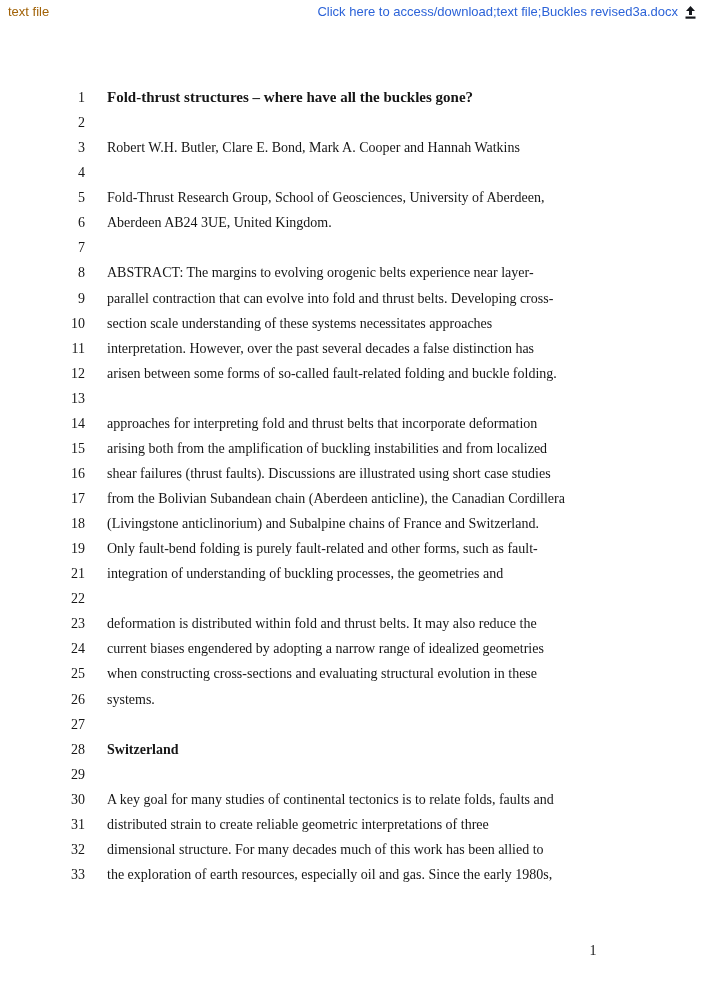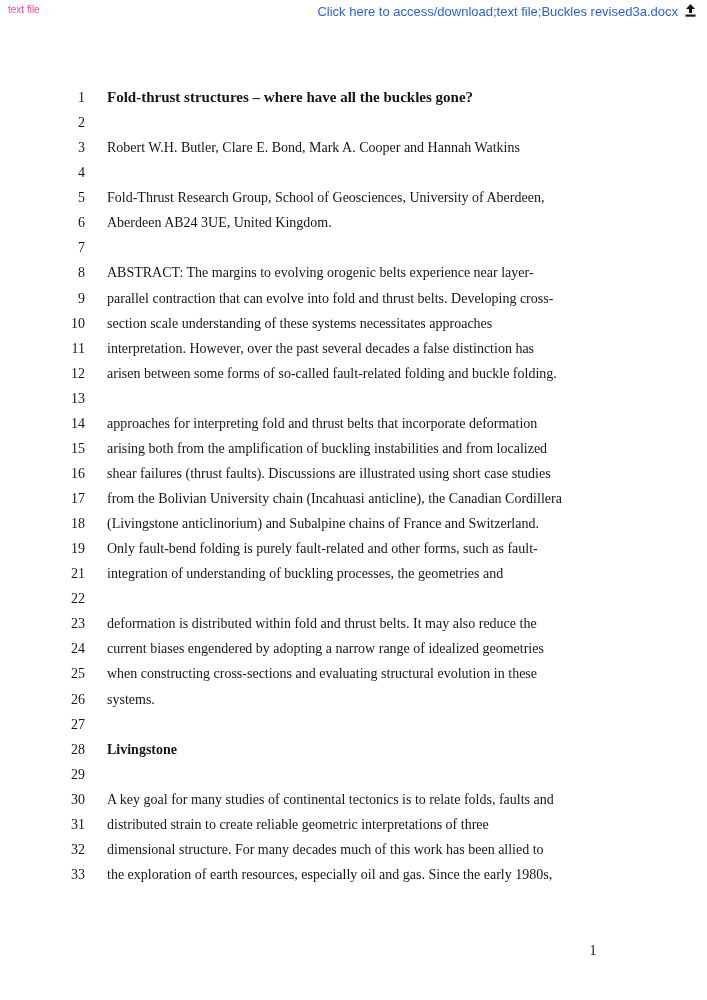--- a/index.html
+++ b/index.html
@@ -21,30 +21,30 @@
   .header {
     position: absolute;
     top: 0; left: 0; right: 0;
     height: 24px;
   }
   .file-label {
     position: absolute;
     left: 8px;
     top: 4px;
     font-family: "Liberation Sans", sans-serif;
-    font-size: 10px;
-    color: #ec4899;
+    font-size: 13px;
+    color: #a16207;
     white-space: nowrap;
   }
   .download-link {
     position: absolute;
     right: 11px;
     top: 4px;
     display: flex;
-    align-items: flex-start;
+    align-items: flex-end;
     gap: 7px;
     font-family: "Liberation Sans", sans-serif;
     font-size: 13px;
     text-decoration: none;
     white-space: nowrap;
     cursor: pointer;
   }
   .dl-icon {
     display: inline-flex;
     align-items: center;
@@ -177,21 +177,21 @@
         <div class="line">
           <span class="num">15</span>
           <span class="txt">arising both from the amplification of buckling instabilities and from localized</span>
         </div>
         <div class="line">
           <span class="num">16</span>
           <span class="txt">shear failures (thrust faults). Discussions are illustrated using short case studies</span>
         </div>
         <div class="line">
           <span class="num">17</span>
-          <span class="txt">from the Bolivian University chain (Incahuasi anticline), the Canadian Cordillera</span>
+          <span class="txt">from the Bolivian Subandean chain (Aberdeen anticline), the Canadian Cordillera</span>
         </div>
         <div class="line">
           <span class="num">18</span>
           <span class="txt">(Livingstone anticlinorium) and Subalpine chains of France and Switzerland.</span>
         </div>
         <div class="line">
           <span class="num">19</span>
           <span class="txt">Only fault-bend folding is purely fault-related and other forms, such as fault-</span>
         </div>
         <div class="line">
@@ -216,21 +216,21 @@
         <div class="line">
           <span class="num">26</span>
           <span class="txt">systems.</span>
         </div>
         <div class="line">
           <span class="num">27</span>
           <span class="txt"></span>
         </div>
         <div class="line" data-style="heading">
           <span class="num">28</span>
-          <span class="txt">Livingstone</span>
+          <span class="txt">Switzerland</span>
         </div>
         <div class="line">
           <span class="num">29</span>
           <span class="txt"></span>
         </div>
         <div class="line">
           <span class="num">30</span>
           <span class="txt">A key goal for many studies of continental tectonics is to relate folds, faults and</span>
         </div>
         <div class="line">

